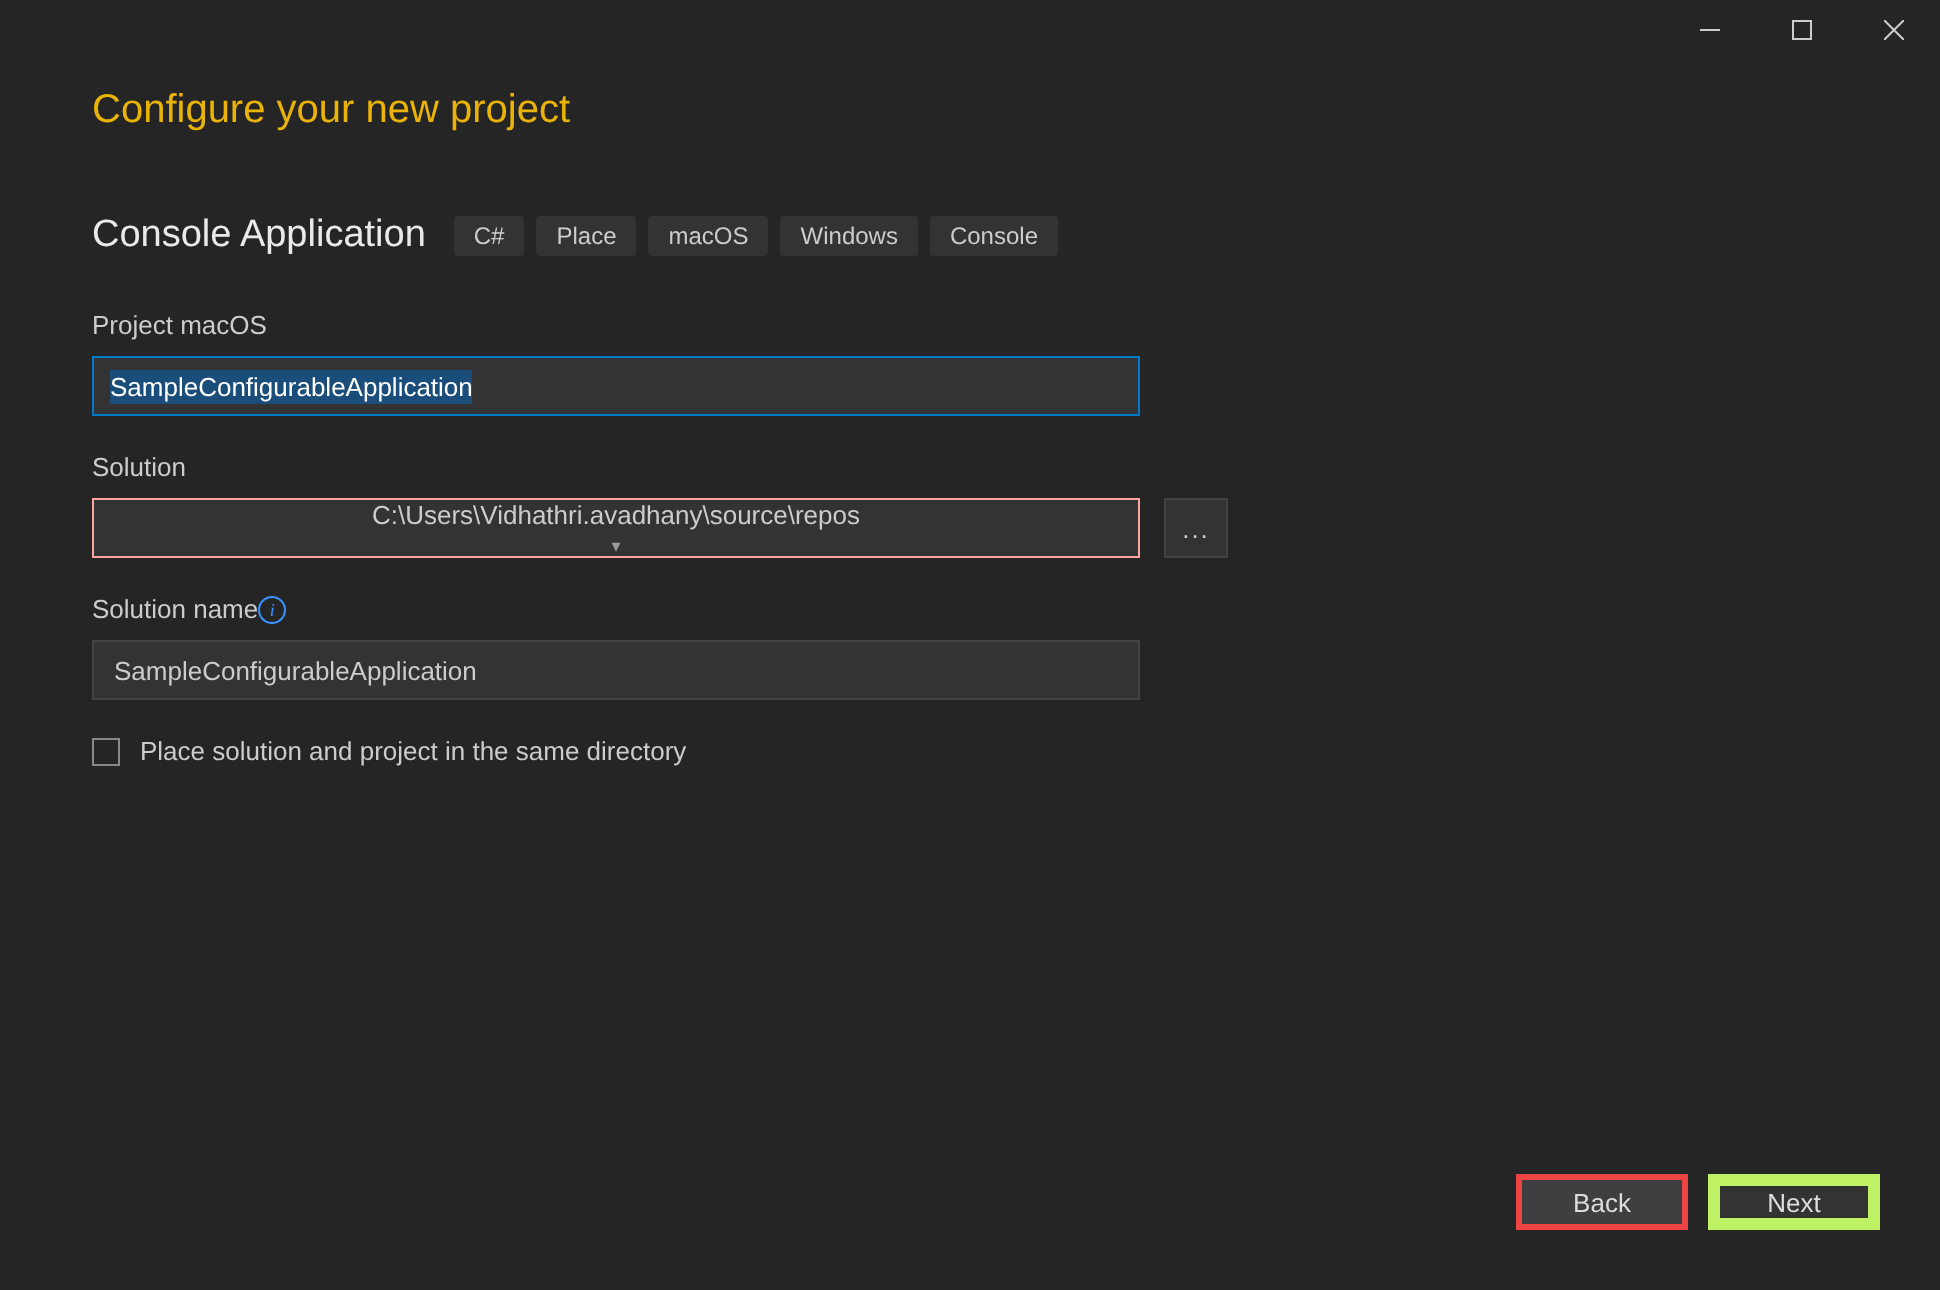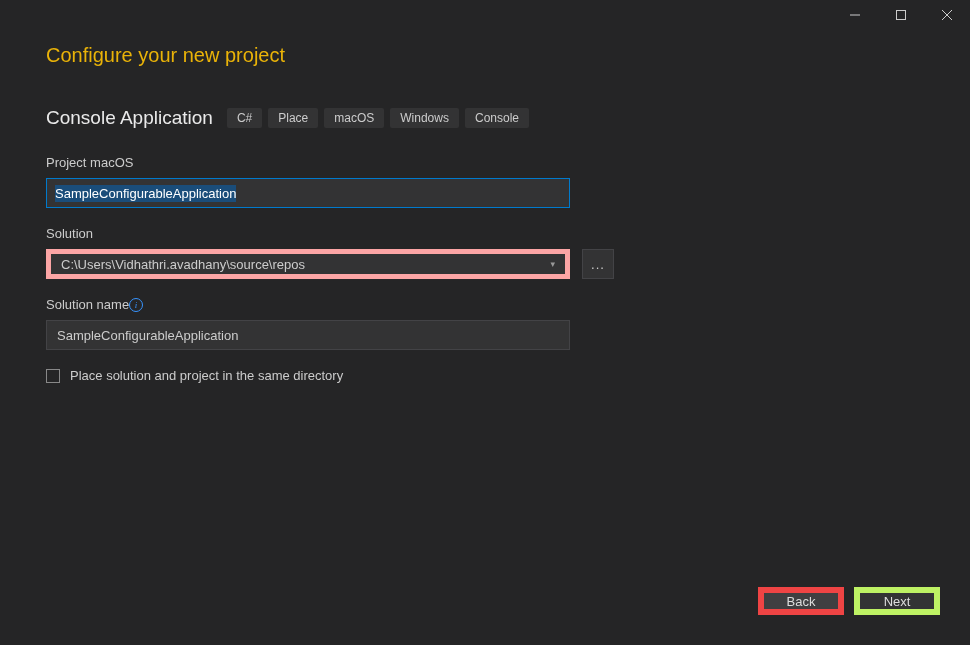--- a/index.html
+++ b/index.html
@@ -126,28 +126,29 @@
     }
     .location-row {
       display: flex;
       gap: 12px;
       align-items: center;
     }
     .location-select {
       width: 524px;
       height: 30px;
       background: #333334;
-      border: 5px solid #fca5a5;
+      border: 1px solid #fca5a5;
       color: #cccccc;
       padding: 0 10px;
       font-size: 13px;
       display: flex;
       align-items: center;
       justify-content: space-between;
       position: relative;
+      flex-direction: column;
     }
     .dropdown-arrow {
       font-size: 9px;
       color: #999999;
     }
     .browse-btn {
       width: 32px;
       height: 30px;
       background: #333334;
       border: 1px solid #434346;
@@ -183,21 +184,21 @@
       gap: 10px;
     }
     .footer-btn {
       width: 86px;
       height: 28px;
       font-size: 13px;
       display: flex;
       align-items: center;
       justify-content: center;
       cursor: pointer;
-      border: 6px solid #ef4444;
+      border: 3px solid #ef4444;
     }
     .btn-back {
       background: #3f3f41;
       color: #dddddd;
     }
     .btn-next {
       background: #333334;
       color: #dddddd;
       border: 6px solid #bef264;
     }

